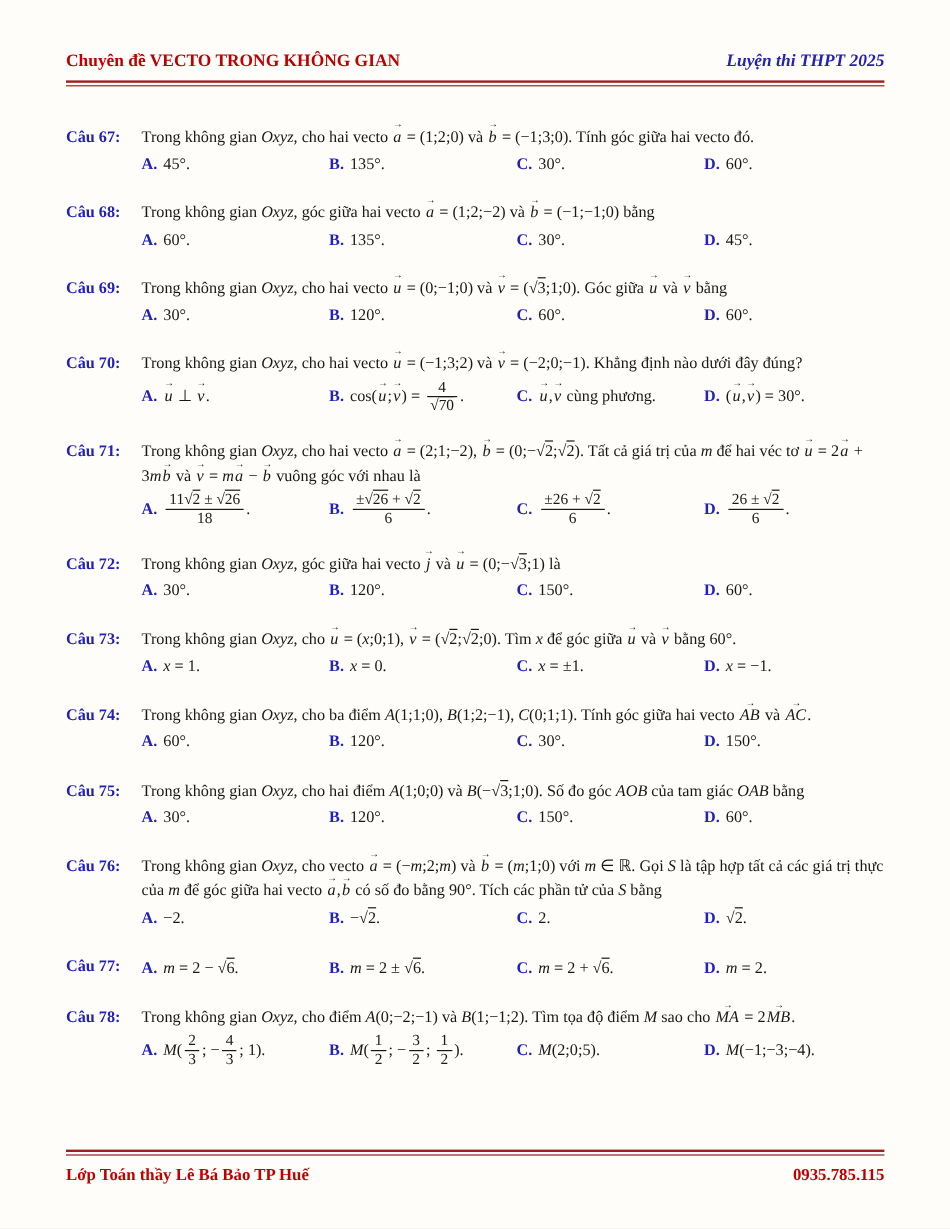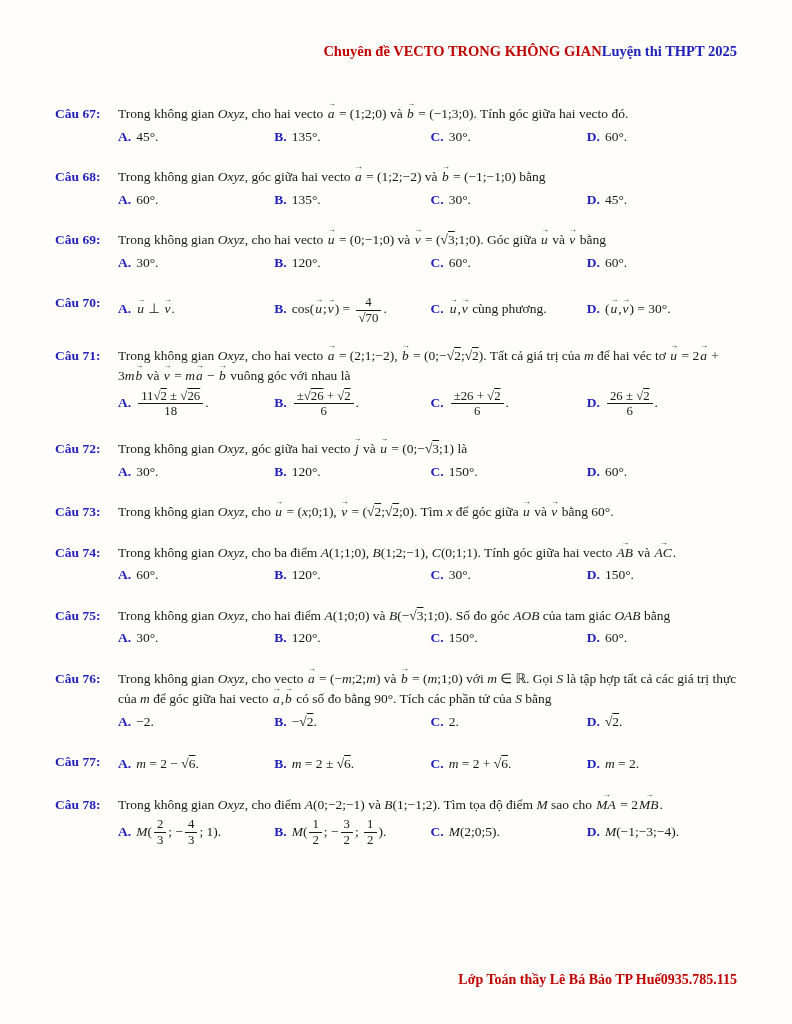--- a/index.html
+++ b/index.html
@@ -10,25 +10,24 @@
     box-sizing:border-box;
     padding:40px 55px 34px 55px;
     background:#fefdfa;
     font-family:"Liberation Serif", serif;
     font-size:13.5px;
     line-height:1.52;
     color:#181818;
     display:flex;
     flex-direction:column;
     overflow:hidden;
-    align-items:flex-end;
   }
   .hdr { display:flex; justify-content:space-between; align-items:baseline; font-size:14.5px; font-weight:bold; }
   .hdr-left  { color:var(--red); }
-  .hdr-right { color:var(--blue); }
+  .hdr-right { color:var(--blue); font-style:italic; }
   .double-rule { margin:5px 0 12px 0; height:2px; border-top:2px solid var(--rule); border-bottom:1px solid var(--rule); }
   .footer-rule { margin:10px 0 6px 0; }
   .content { flex:1 1 auto; }
   .question { display:grid; grid-template-columns:63px 1fr; margin-bottom:6px;margin-top:20px; }
   .q-label { color:var(--blue); font-weight:bold; white-space:nowrap; }
   .q-stem  { }
   .q-stem i, .opt-text i { font-style:italic; }
   .q-options { display:grid; grid-template-columns:repeat(4,1fr); margin-top:2px; align-items:baseline; column-gap:6px; }
   .opt { white-space:normal; }
   .opt-letter { color:var(--blue); font-weight:bold; margin-right:5px; }
@@ -89,20 +88,21 @@
             <span class="opt"><b class="opt-letter">B.</b><span class="opt-text">120°.</span></span>
             <span class="opt"><b class="opt-letter">C.</b><span class="opt-text">60°.</span></span>
             <span class="opt"><b class="opt-letter">D.</b><span class="opt-text">60°.</span></span>
           </div>
     </div>
   </div>
 
   <div class="question">
     <div class="q-label">Câu 70:</div>
     <div class="q-body">
+      <div class="q-stem">Trong không gian <i>Oxyz</i>, cho hai vecto <span class="vec">u</span> = (−1;3;2) và <span class="vec">v</span> = (−2;0;−1). Khẳng định nào dưới đây đúng?</div>
       <div class="q-options">
             <span class="opt"><b class="opt-letter">A.</b><span class="opt-text"><span class="vec">u</span> ⊥ <span class="vec">v</span>.</span></span>
             <span class="opt"><b class="opt-letter">B.</b><span class="opt-text">cos(<span class="vec">u</span>;<span class="vec">v</span>) = <span class="frac">
                   <span class="num">4</span>
                   <span class="den">√<span class="ol">70</span></span>
                 </span>.</span></span>
             <span class="opt"><b class="opt-letter">C.</b><span class="opt-text"><span class="vec">u</span>,<span class="vec">v</span> cùng phương.</span></span>
             <span class="opt"><b class="opt-letter">D.</b><span class="opt-text">(<span class="vec">u</span>,<span class="vec">v</span>) = 30°.</span></span>
           </div>
     </div>
@@ -143,20 +143,26 @@
             <span class="opt"><b class="opt-letter">C.</b><span class="opt-text">150°.</span></span>
             <span class="opt"><b class="opt-letter">D.</b><span class="opt-text">60°.</span></span>
           </div>
     </div>
   </div>
 
   <div class="question">
     <div class="q-label">Câu 73:</div>
     <div class="q-body">
       <div class="q-stem">Trong không gian <i>Oxyz</i>, cho <span class="vec">u</span> = (<i>x</i>;0;1), <span class="vec">v</span> = (√<span class="ol">2</span>;√<span class="ol">2</span>;0). Tìm <i>x</i> để góc giữa <span class="vec">u</span> và <span class="vec">v</span> bằng 60°.</div>
+      <div class="q-options">
+            <span class="opt"><b class="opt-letter">A.</b><span class="opt-text"><i>x</i> = 1.</span></span>
+            <span class="opt"><b class="opt-letter">B.</b><span class="opt-text"><i>x</i> = 0.</span></span>
+            <span class="opt"><b class="opt-letter">C.</b><span class="opt-text"><i>x</i> = ±1.</span></span>
+            <span class="opt"><b class="opt-letter">D.</b><span class="opt-text"><i>x</i> = −1.</span></span>
+          </div>
     </div>
   </div>
 
   <div class="question">
     <div class="q-label">Câu 74:</div>
     <div class="q-body">
       <div class="q-stem">Trong không gian <i>Oxyz</i>, cho ba điểm <i>A</i>(1;1;0), <i>B</i>(1;2;−1), <i>C</i>(0;1;1). Tính góc giữa hai vecto <span class="vec">AB</span> và <span class="vec">AC</span>.</div>
       <div class="q-options">
             <span class="opt"><b class="opt-letter">A.</b><span class="opt-text">60°.</span></span>
             <span class="opt"><b class="opt-letter">B.</b><span class="opt-text">120°.</span></span>

